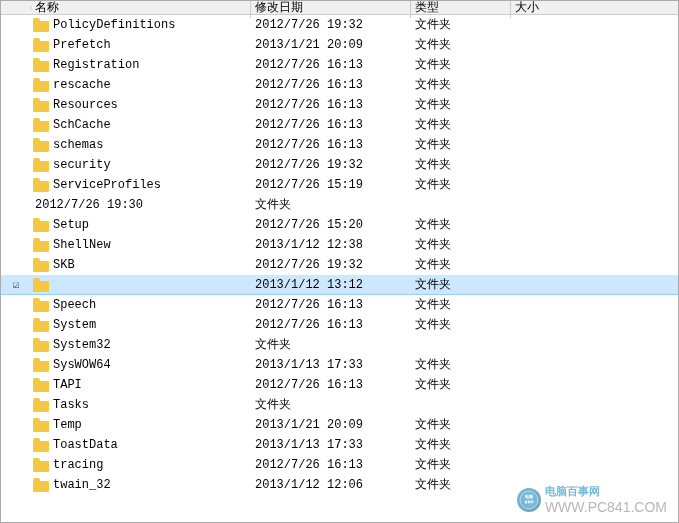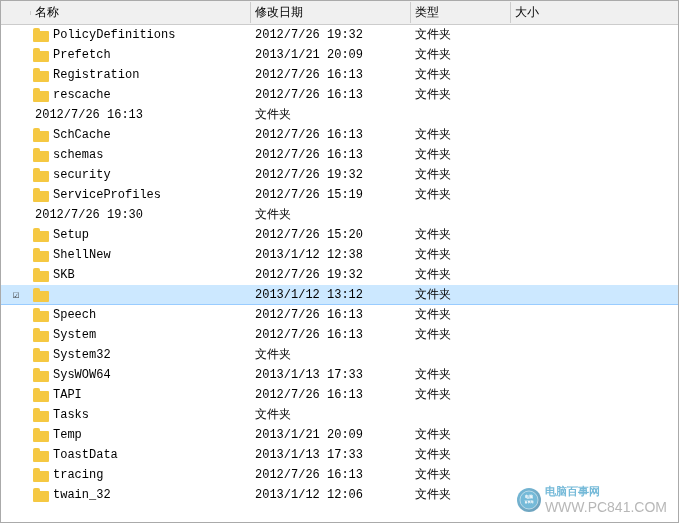--- a/index.html
+++ b/index.html
@@ -35,21 +35,21 @@
     }
 
     .list-header {
       display: grid;
       grid-template-columns: 30px 220px 160px 100px 80px;
       background: #f0f0f0;
       border-bottom: 1px solid #ccc;
       position: sticky;
       top: 0;
       z-index: 10;
-      height: 24px;
+      height: 14px;
       align-items: center;
     }
 
     .list-header .col {
       padding: 2px 4px;
       font-size: 12px;
       color: #000;
       border-right: 1px solid #ccc;
       cursor: pointer;
       user-select: none;
@@ -216,20 +216,24 @@
           <div class="name-col">
             <span class="folder-icon"></span>
             <span>rescache</span>
           </div>
           <div class="date-col">2012/7/26 16:13</div>
           <div class="type-col">文件夹</div>
           <div class="size-col"></div>
         </div>
         <div class="file-row">
           <div class="check-col"></div>
+          <div class="name-col">
+            <span class="folder-icon"></span>
+            <span>Resources</span>
+          </div>
           <div class="date-col">2012/7/26 16:13</div>
           <div class="type-col">文件夹</div>
           <div class="size-col"></div>
         </div>
         <div class="file-row">
           <div class="check-col"></div>
           <div class="name-col">
             <span class="folder-icon"></span>
             <span>SchCache</span>
           </div>

